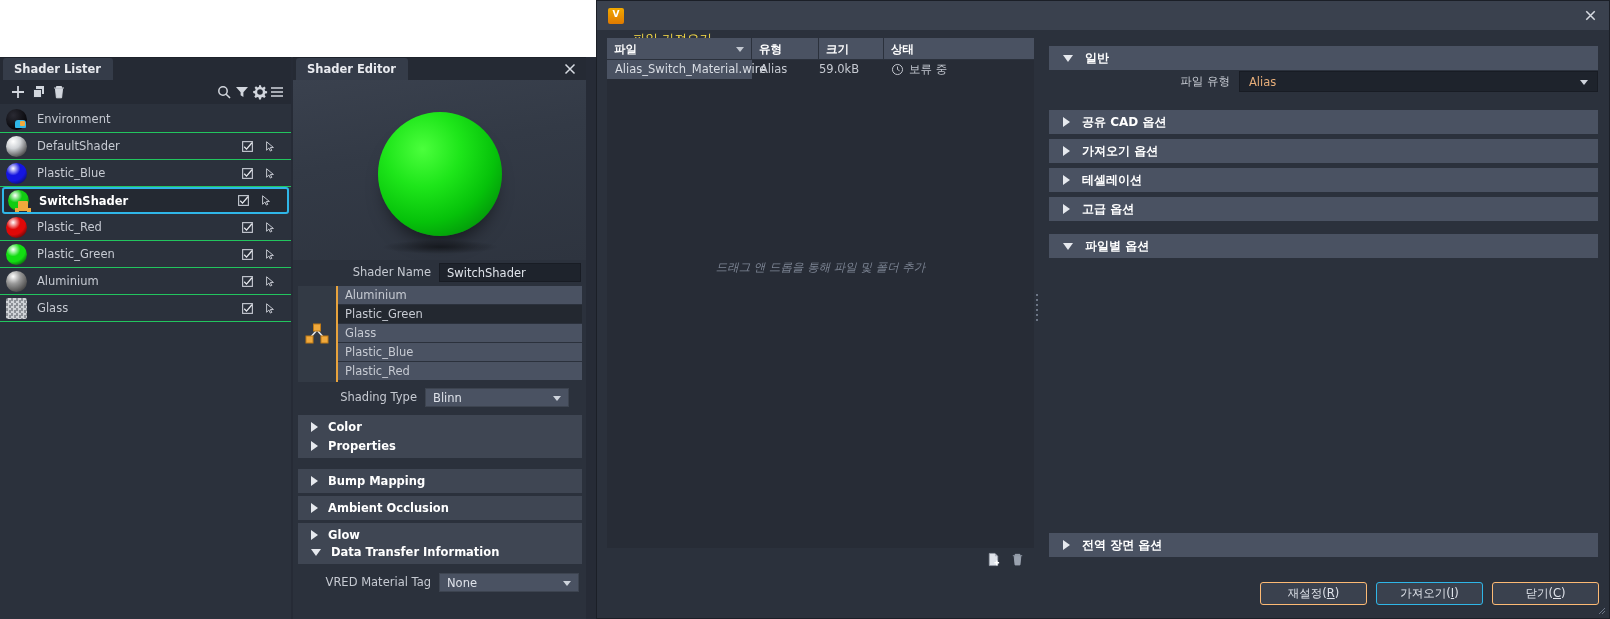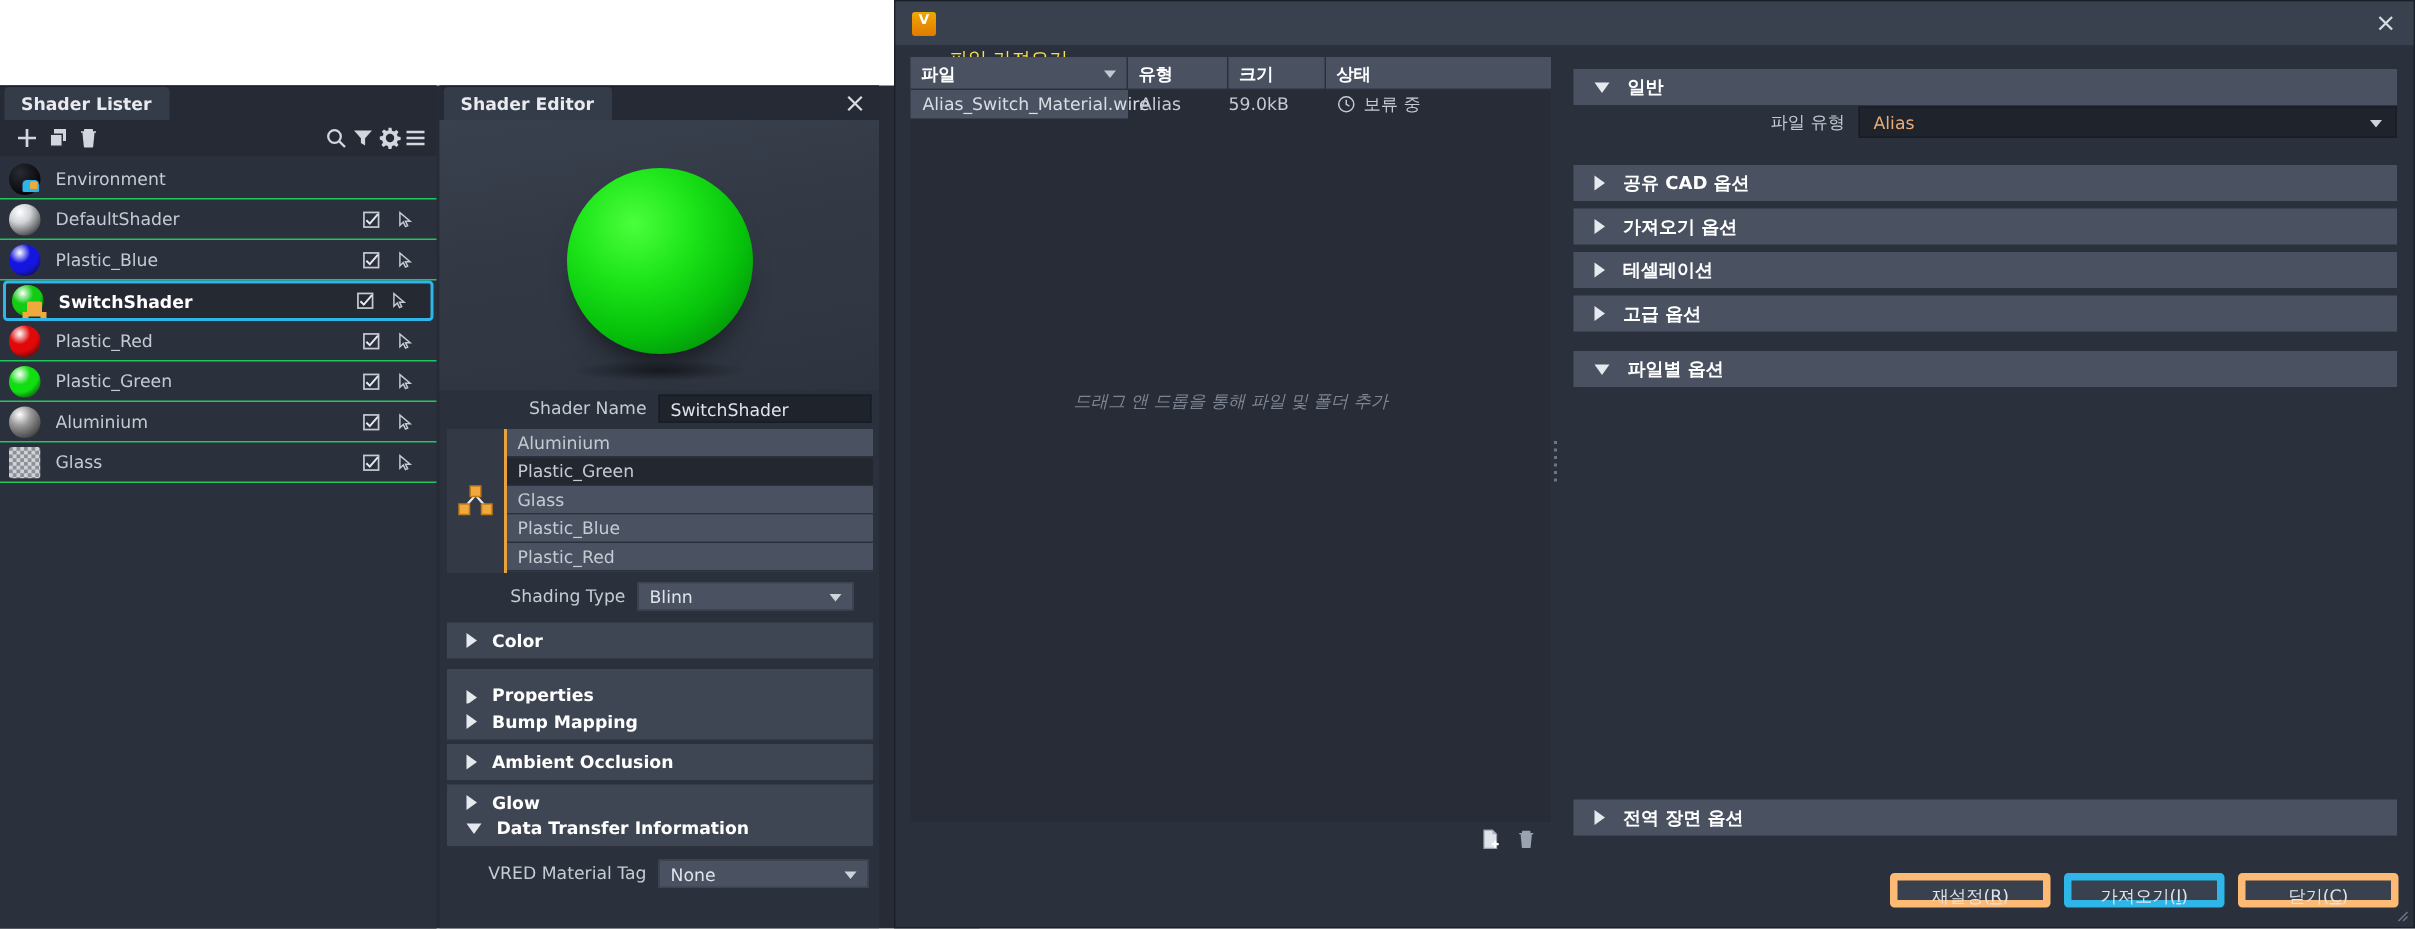--- a/index.html
+++ b/index.html
@@ -264,21 +264,21 @@
   }
 
   
   #dlg-buttons {
     position: absolute; right: 10px; bottom: 13px;
     display: flex; gap: 9px;
   }
   .dlg-btn {
     width: 107px; height: 23px; line-height: 21px; text-align: center;
     font-size: 11.5px; color: #dfe3ea;
-    background: #3a414e; border: 5px solid #fdba74; border-radius: 3px;
+    background: #3a414e; border: 1px solid #fdba74; border-radius: 3px;
     cursor: pointer; white-space: nowrap;
   }
   .dlg-btn.primary { border-color: #2fb6e8; }
   .dlg-btn u { text-decoration: underline; }
   #dlg-resize {
     position: absolute; right: 3px; bottom: 3px; width: 10px; height: 10px;
   }
 </style>
 </head>
 <body>
@@ -464,21 +464,21 @@
           <span>Blinn</span>
           <i class="arr"></i>
         </div>
       </div>
 
       <div id="se-sections">
           <div class="se-section" style="top: 357px;">
             <i class="tri right"></i>
             <span>Color</span>
           </div>
-          <div class="se-section" style="top: 388px; align-items: flex-end;">
+          <div class="se-section" style="top: 376px;">
             <i class="tri right"></i>
             <span>Properties</span>
           </div>
           <div class="se-section" style="top: 411px;">
             <i class="tri right"></i>
             <span>Bump Mapping</span>
           </div>
           <div class="se-section" style="top: 438px;">
             <i class="tri right"></i>
             <span>Ambient Occlusion</span>

